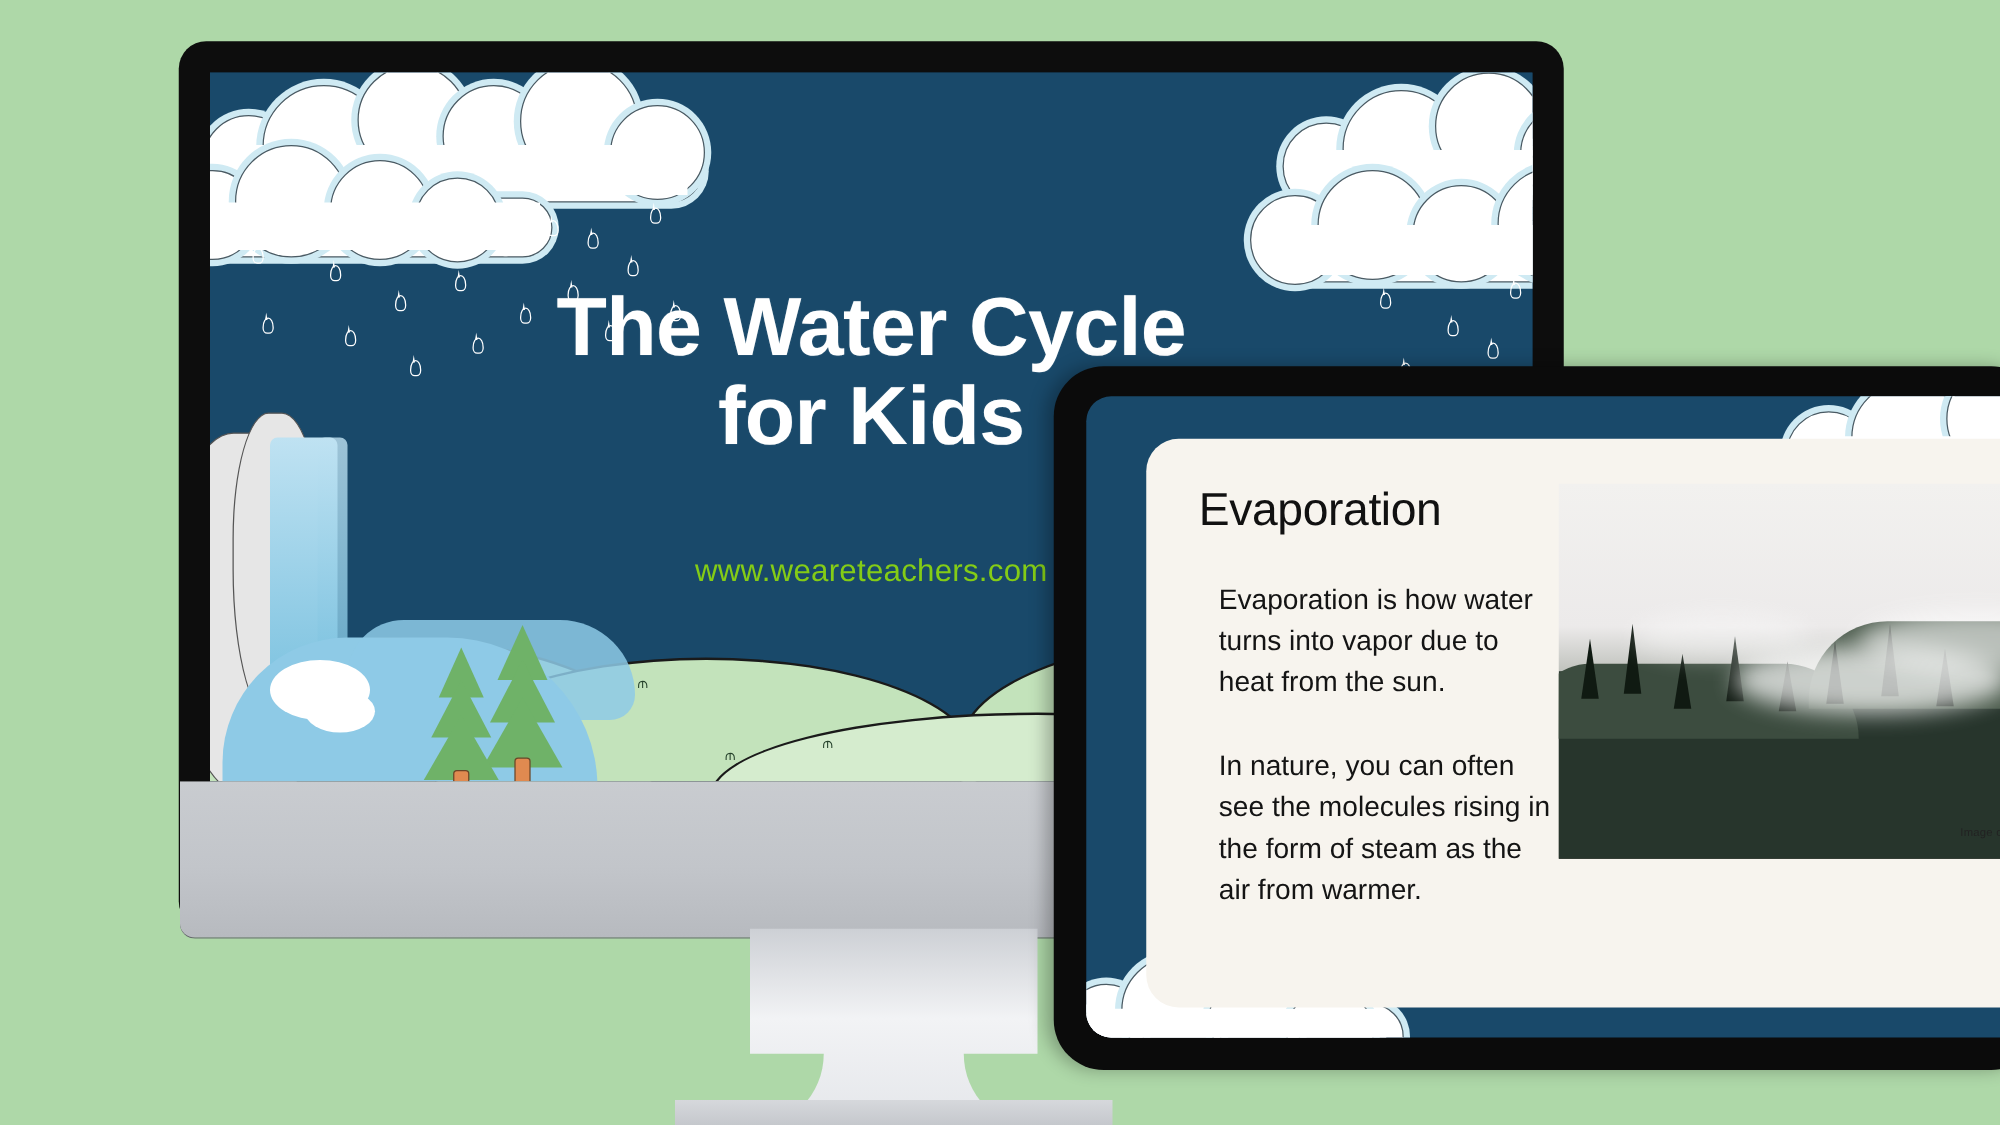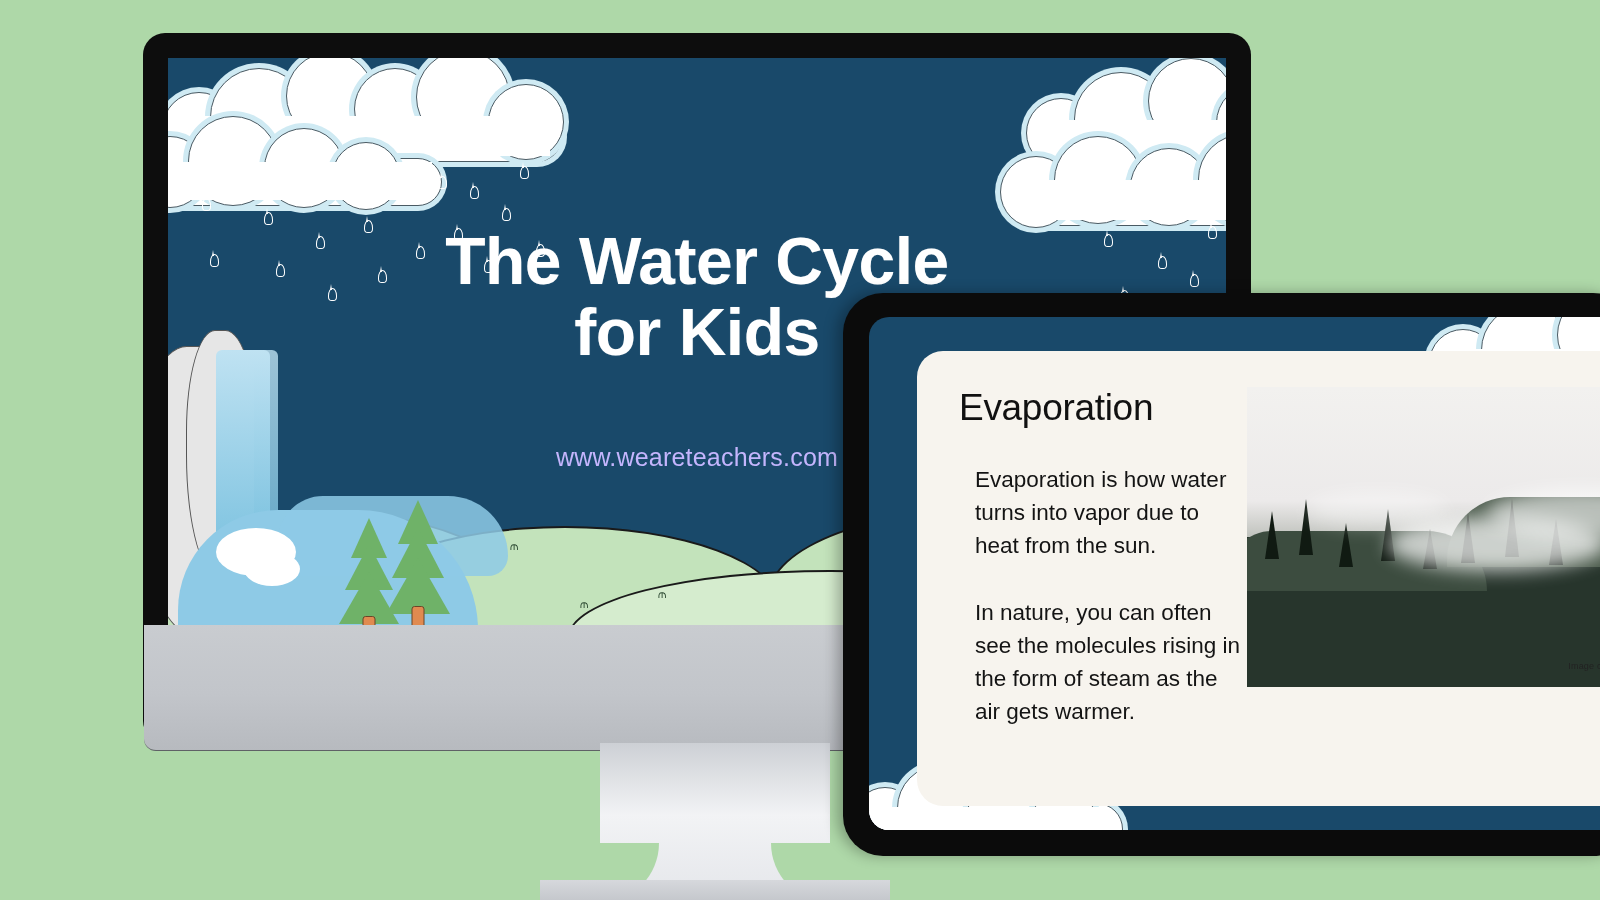--- a/index.html
+++ b/index.html
@@ -46,21 +46,21 @@
     position:absolute;left:0;right:0;top:168px;text-align:center;
     color:#ffffff;
   }
   .slide-title{
     font-size:66px;font-weight:700;line-height:1.07;letter-spacing:-.5px;
     text-shadow:0 0 1px rgba(255,255,255,.3);
     padding:0 30px;
   }
   .slide-url{
     position:absolute;left:0;right:0;top:385px;text-align:center;
-    color:#c4b5fd;font-size:25px;font-weight:400;letter-spacing:.2px;
+    color:#84cc16;font-size:25px;font-weight:400;letter-spacing:.2px;
   }
 
   
   .cloud{position:absolute;}
   .puff{
     position:absolute;background:#ffffff;border-radius:50%;
     box-shadow:0 0 0 5px #cfeaf3, inset 0 0 0 1px rgba(60,80,90,.0);
     border:1.4px solid #4a5a63;
   }
   .cloud .base{
@@ -284,21 +284,21 @@
         <div class="puff" style="left:44px;top:18px;width:84px;height:84px;"></div>
         <div class="puff" style="left:114px;top:30px;width:74px;height:74px;"></div>
         <div class="puff" style="left:176px;top:44px;width:68px;height:68px;"></div>
         <div class="cover" style="left:18px;top:60px;width:238px;height:42px;"></div>
       </div>
 
       <div id="tablet-card">
         <div class="card-left">
           <div class="card-title">Evaporation</div>
           <p class="card-p">Evaporation is how water turns into vapor due to heat from the sun.</p>
-          <p class="card-p">In nature, you can often see the molecules rising in the form of steam as the air gets warmer.</p>
+          <p class="card-p">In nature, you can often see the molecules rising in the form of steam as the air from warmer.</p>
         </div>
         <div class="card-right">
           <div class="photo">
             <div class="ridge" style="left:0;bottom:0;width:100%;height:150px;"></div>
             <div class="ridge" style="left:-20px;bottom:96px;width:260px;height:60px;border-radius:120px 160px 0 0;background:#3c4c3f;"></div>
             <div class="ridge" style="left:200px;bottom:120px;width:360px;height:70px;border-radius:180px 200px 0 0;background:#4a5a4b;"></div>
             <div class="ptree" style="left:18px;bottom:128px;border-bottom-width:48px;"></div>
             <div class="ptree" style="left:52px;bottom:132px;border-bottom-width:56px;"></div>
             <div class="ptree" style="left:92px;bottom:120px;border-bottom-width:44px;"></div>
             <div class="ptree" style="left:134px;bottom:126px;border-bottom-width:52px;"></div>

